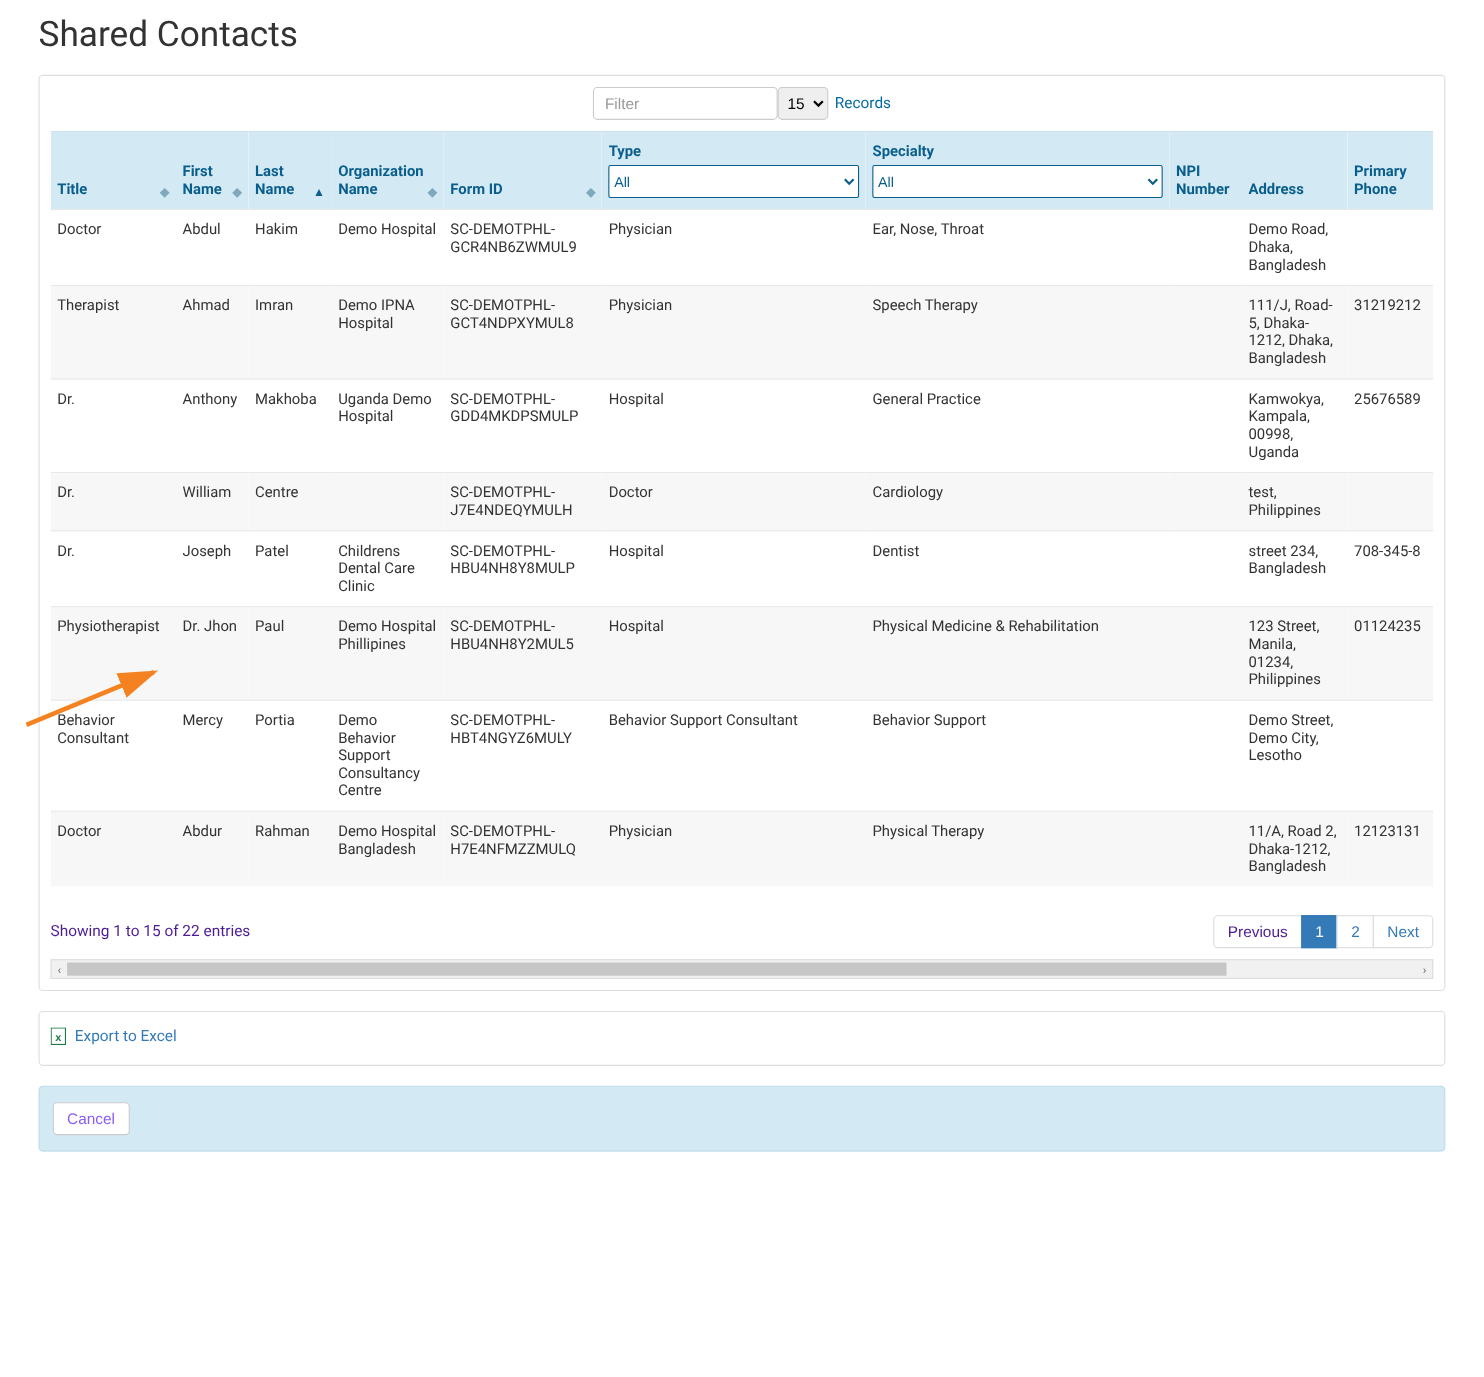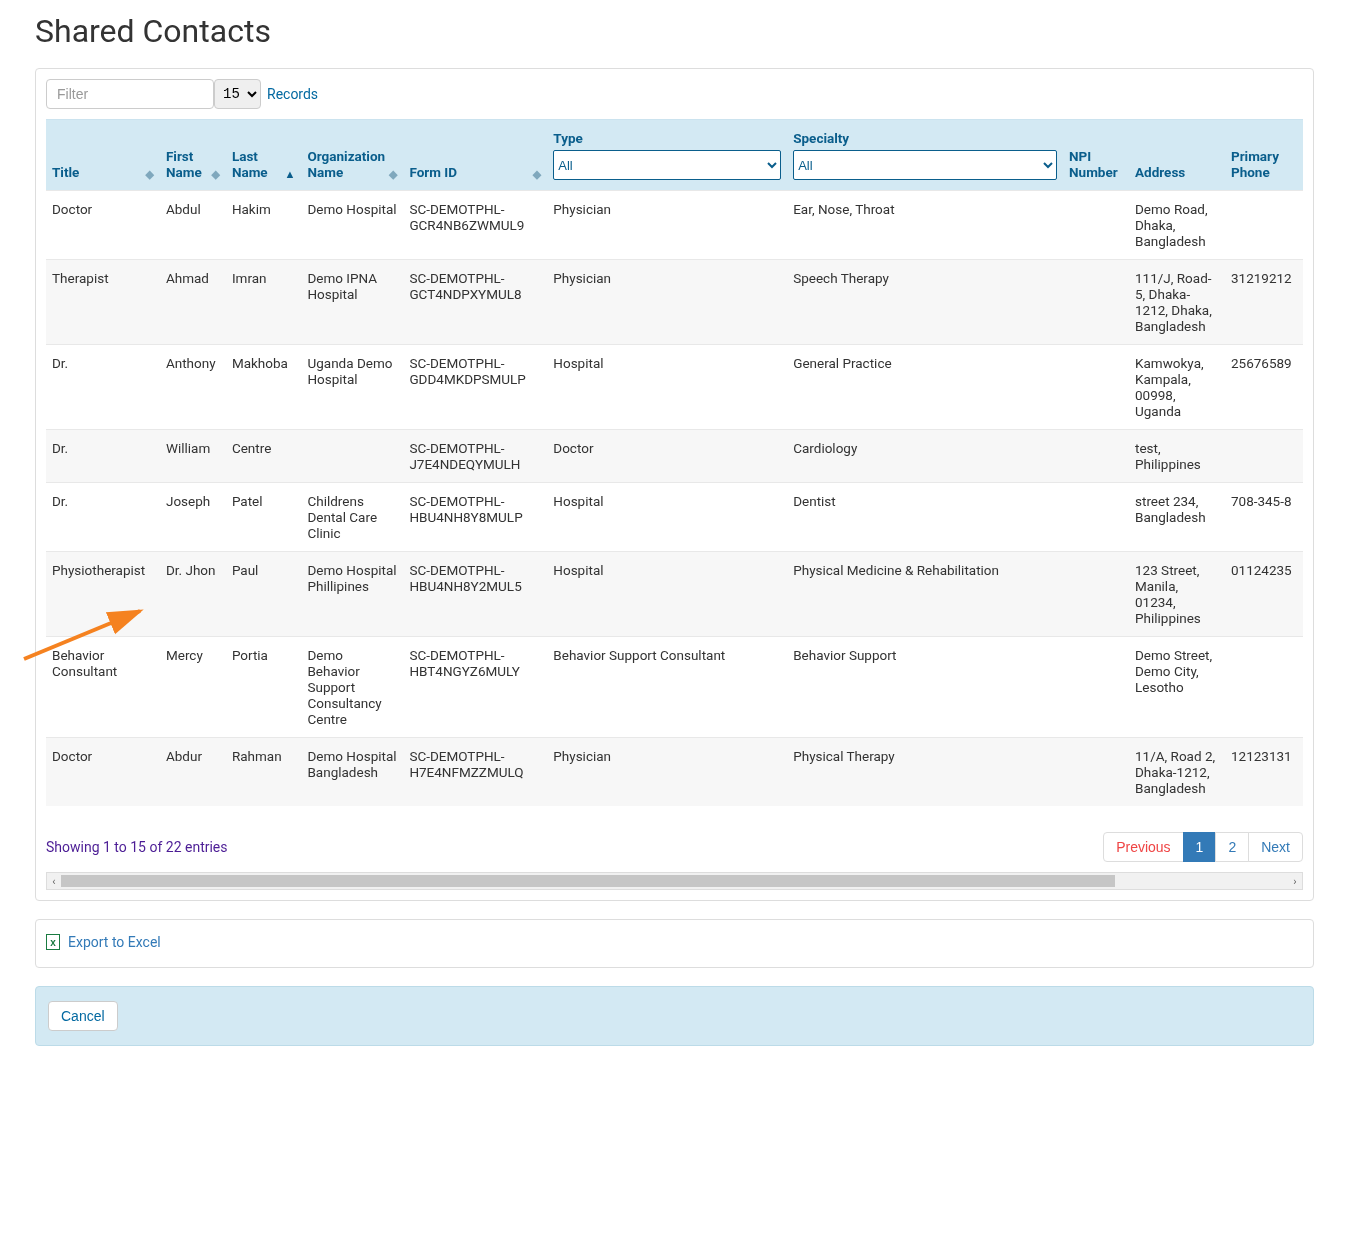--- a/index.html
+++ b/index.html
@@ -20,21 +20,21 @@
   .panel {
     border: 1px solid #ddd;
     border-radius: 4px;
     padding: 10px;
     margin-bottom: 18px;
     background: #fff;
     position: relative;
   }
   .top-controls {
     display: flex;
-    justify-content: flex-start;
+    justify-content: center;
     align-items: center;
     margin-bottom: 10px;
   }
   .filter-input {
     width: 168px;
     height: 30px;
     border: 1px solid #ccc;
     border-radius: 4px;
     padding: 4px 10px;
     font-size: 14px;
@@ -42,21 +42,20 @@
   }
   .filter-input::placeholder { color: #999; }
   .records-wrap { display: flex; align-items: center; gap: 6px; }
   .records-select {
     height: 30px;
     border: 1px solid #ccc;
     border-radius: 4px;
     padding: 2px 4px;
     font-size: 14px;
     background: #efefef;
-    font-family: Liberation Mono, monospace;
   }
   .records-label { color: #0369a1; }
   table.datatable {
     width: 100%;
     border-collapse: collapse;
     table-layout: fixed;
   }
   .datatable thead th {
     background: #d3e9f3;
     color: #0a5e8c;
@@ -110,21 +109,21 @@
     background: #fff;
     color: #337ab7;
     padding: 6px 12px;
     font-size: 14px;
     margin-left: -1px;
     cursor: pointer;
   }
   .page-btn:first-child { border-radius: 4px 0 0 4px; margin-left: 0; }
   .page-btn:last-child { border-radius: 0 4px 4px 0; text-align: center; }
   .page-btn.active { background: #337ab7; color: #fff; border-color: #337ab7; }
-  .page-btn.muted { color: #ef4444; text-align: right; }
+  .page-btn.muted { color: #4c1d95; text-align: right; }
   .hscroll {
     margin-top: 10px;
     height: 18px;
     background: #f1f1f1;
     border: 1px solid #ddd;
     display: flex;
     align-items: center;
     justify-content: space-between;
     position: relative;
   }
@@ -161,21 +160,21 @@
     border: 1px solid #bcdbe8;
     border-radius: 4px;
     padding: 14px 12px;
   }
   .cancel-btn {
     background: #fff;
     border: 1px solid #ccc;
     border-radius: 4px;
     padding: 6px 12px;
     font-size: 14px;
-    color: #0369a1;
+    color: #8b5cf6;
     cursor: pointer;
   }
   .annotate-arrow {
     position: absolute;
     left: -16px;
     top: 534px;
     width: 136px;
     height: 60px;
     pointer-events: none;
   }

